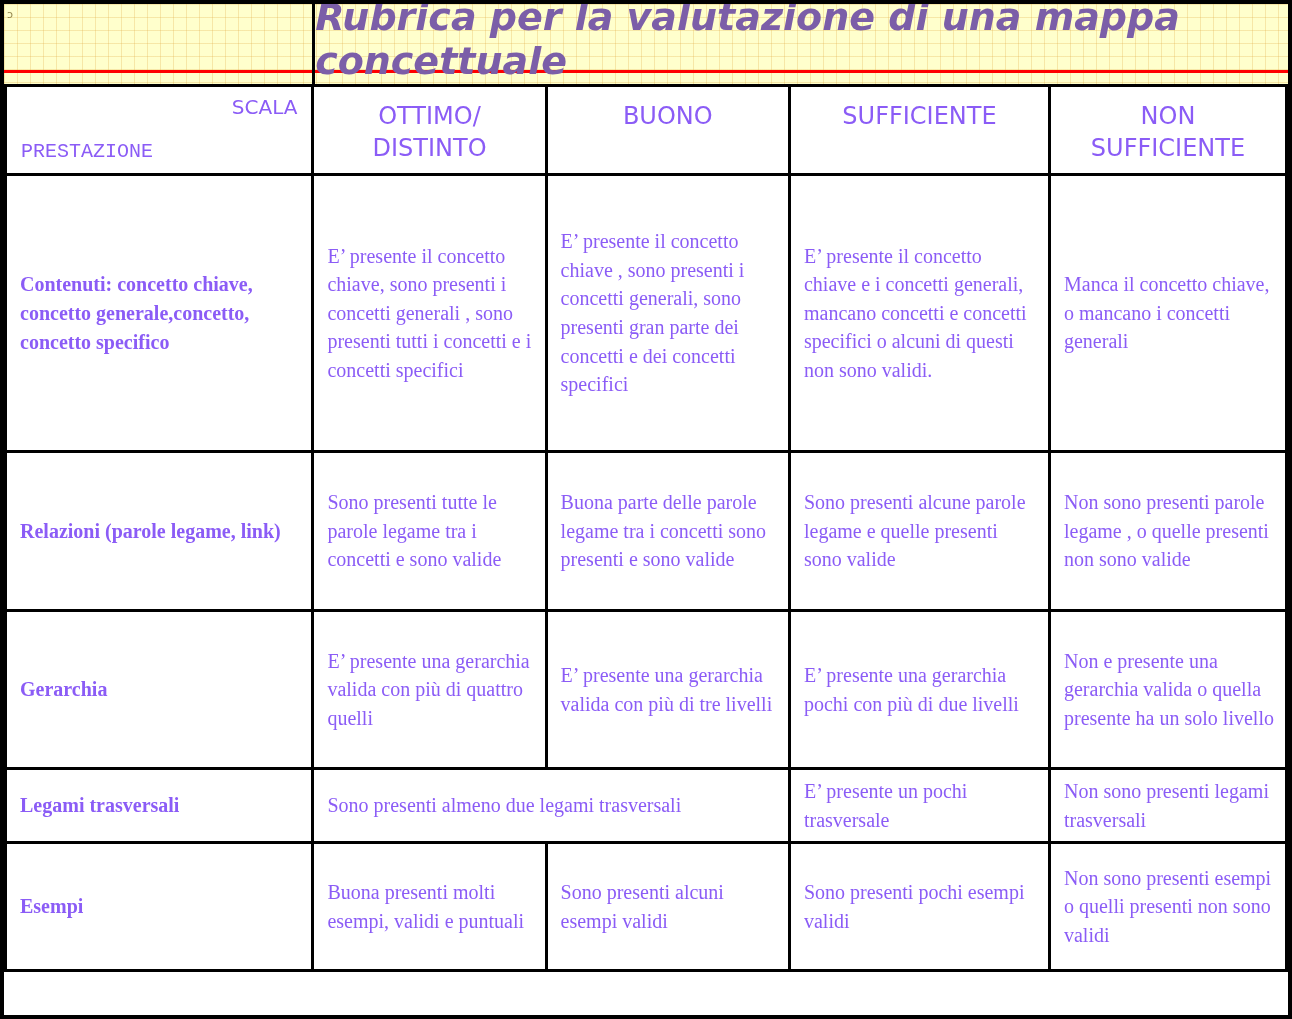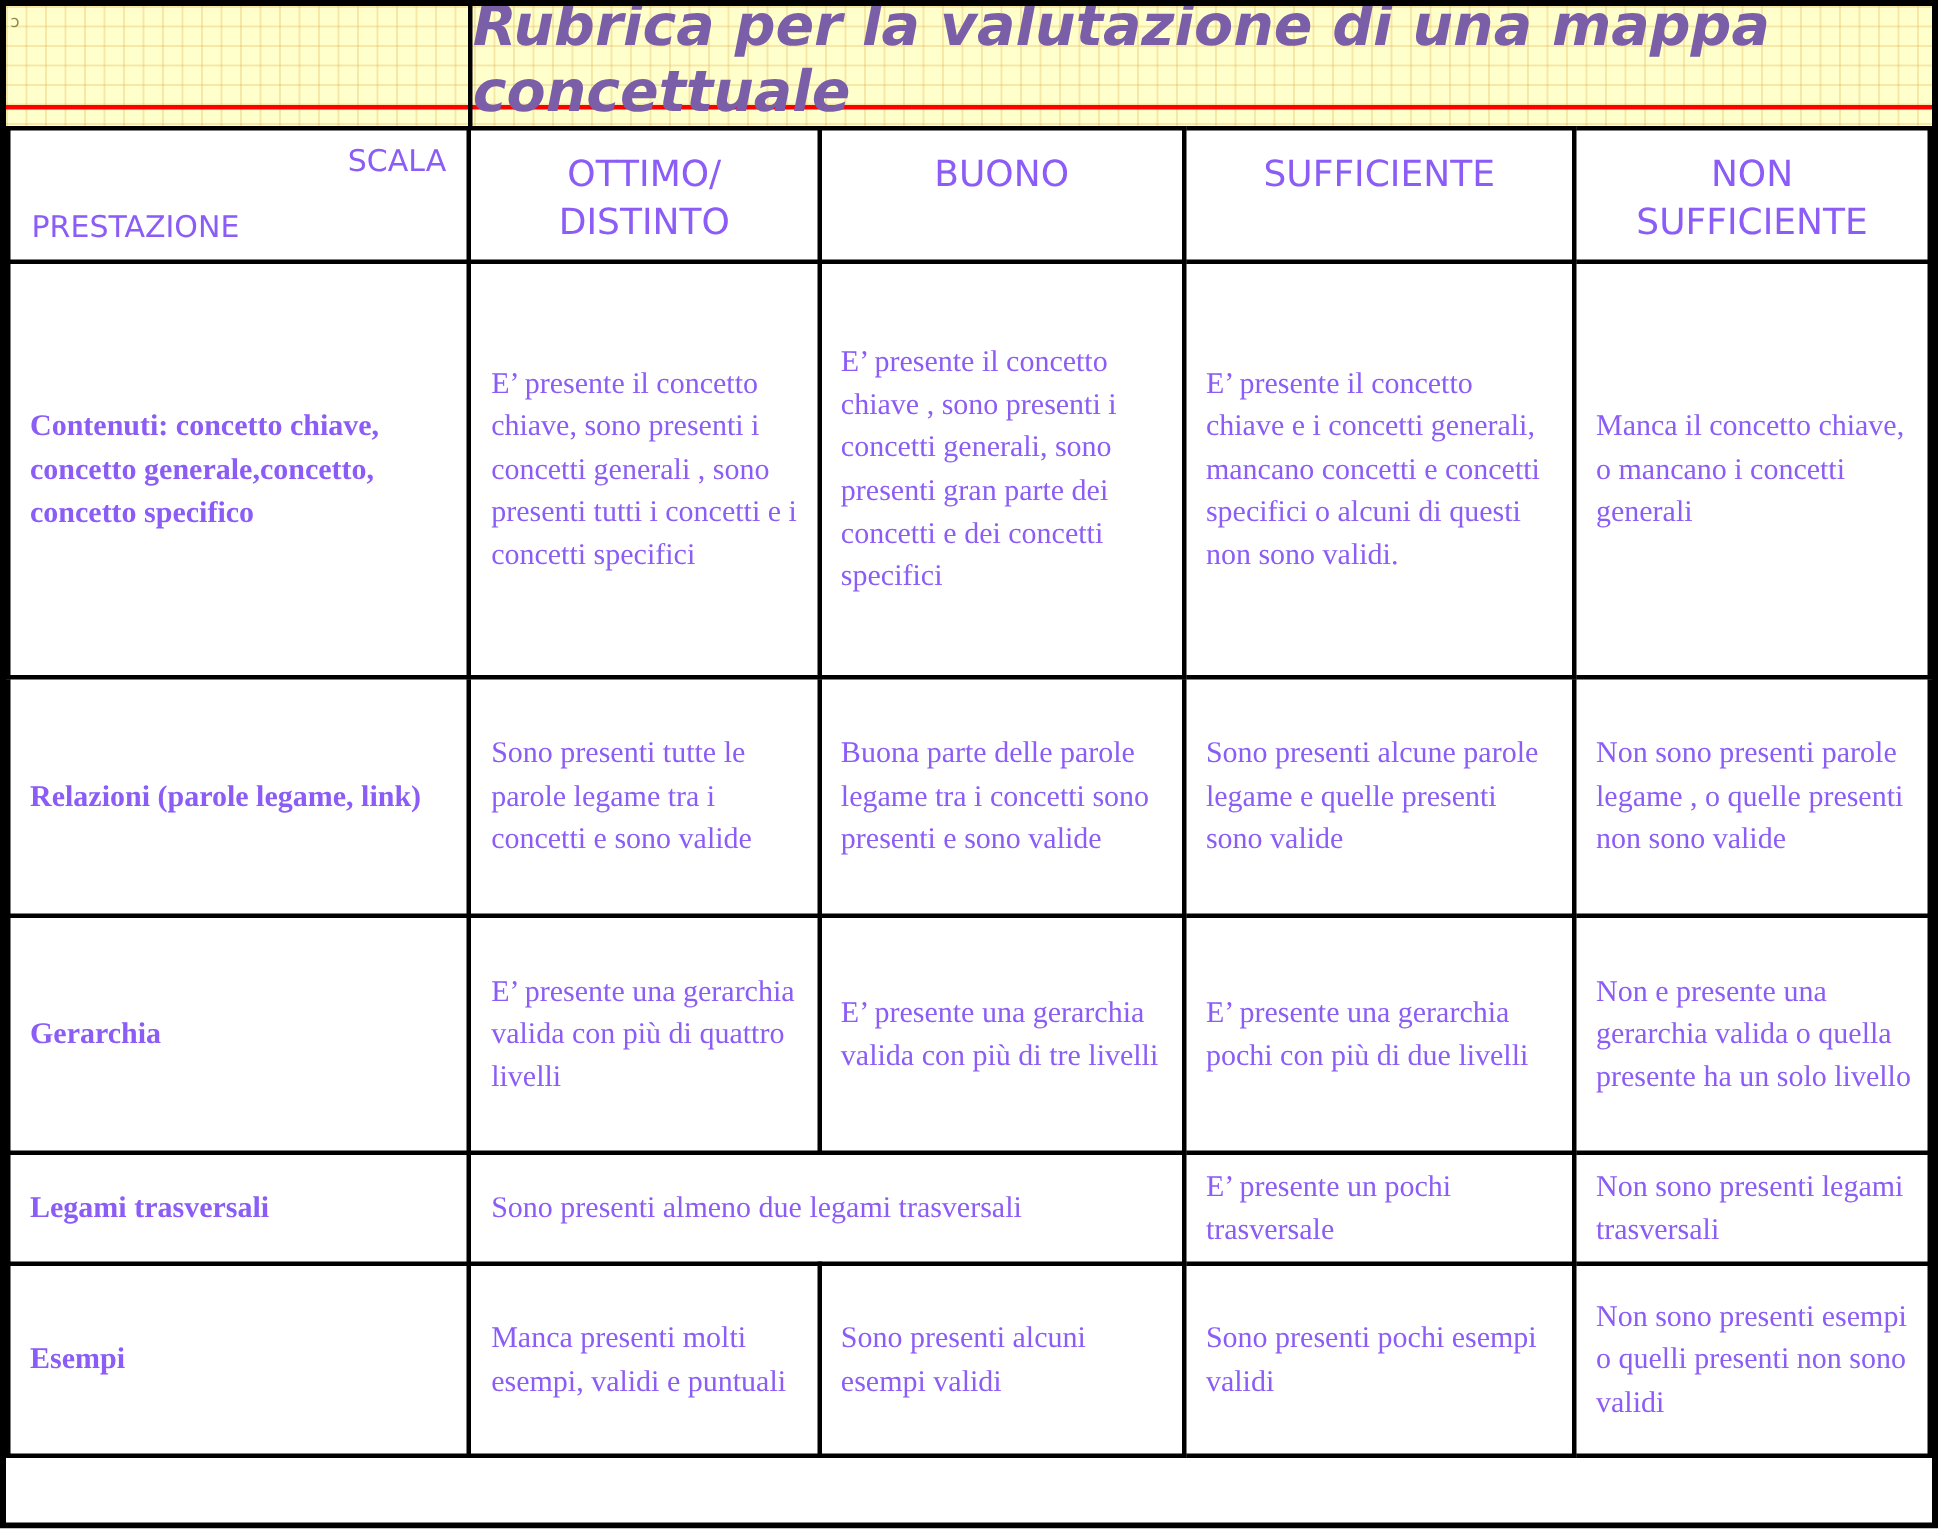--- a/index.html
+++ b/index.html
@@ -85,21 +85,21 @@
   }
   th.corner-head { padding: 0; vertical-align: top; }
   .corner-inner {
     height: 86px;
     display: flex; flex-direction: column; justify-content: space-between;
     padding: 8px 14px 10px 14px; box-sizing: border-box;
     font-family: "DejaVu Sans", "Liberation Sans", sans-serif;
     font-size: 20px; font-weight: normal;
   }
   .corner-inner .scala { align-self: flex-end; }
-  .corner-inner .prestazione { align-self: flex-start; }
+  .corner-inner .prestazione { align-self: flex-start; font-family: Liberation Mono, monospace; }
 
   .h-header { height: 89px; }
   .h-r1 { height: 277px; }
   .h-r2 { height: 159px; }
   .h-r3 { height: 158px; }
   .h-r4 { height: 74px; }
   .h-r5 { height: 128px; }
 </style>
 </head>
 <body>
@@ -152,36 +152,36 @@
     <tr class="h-r2">
       <td class="criterion">Relazioni (parole legame, link)</td>
       <td class="cell">Sono presenti tutte le parole legame tra i concetti e sono valide</td>
       <td class="cell">Buona parte delle parole legame tra i concetti sono presenti e sono valide</td>
       <td class="cell">Sono presenti alcune parole legame e quelle presenti sono valide</td>
       <td class="cell">Non sono presenti parole legame , o quelle presenti non sono valide</td>
     </tr>
 
     <tr class="h-r3">
       <td class="criterion">Gerarchia</td>
-      <td class="cell">E’ presente una gerarchia valida con più di quattro livelli</td>
+      <td class="cell">E’ presente una gerarchia valida con più di quattro quelli</td>
       <td class="cell">E’ presente una gerarchia valida con più di tre livelli</td>
       <td class="cell">E’ presente una gerarchia pochi con più di due livelli</td>
       <td class="cell">Non e presente una gerarchia valida o quella presente ha un solo livello</td>
     </tr>
 
     <tr class="h-r4">
       <td class="criterion">Legami trasversali</td>
       <td class="cell" colspan="2">Sono presenti almeno due legami trasversali</td>
       <td class="cell">E’ presente un pochi trasversale</td>
       <td class="cell">Non sono presenti legami trasversali</td>
     </tr>
 
     <tr class="h-r5">
       <td class="criterion">Esempi</td>
-      <td class="cell">Manca presenti molti esempi, validi e puntuali</td>
+      <td class="cell">Buona presenti molti esempi, validi e puntuali</td>
       <td class="cell">Sono presenti alcuni esempi validi</td>
       <td class="cell">Sono presenti pochi esempi validi</td>
       <td class="cell">Non sono presenti esempi o quelli presenti non sono validi</td>
     </tr>
   </tbody>
     </table>
 
 </div>
 
 </body></html>

